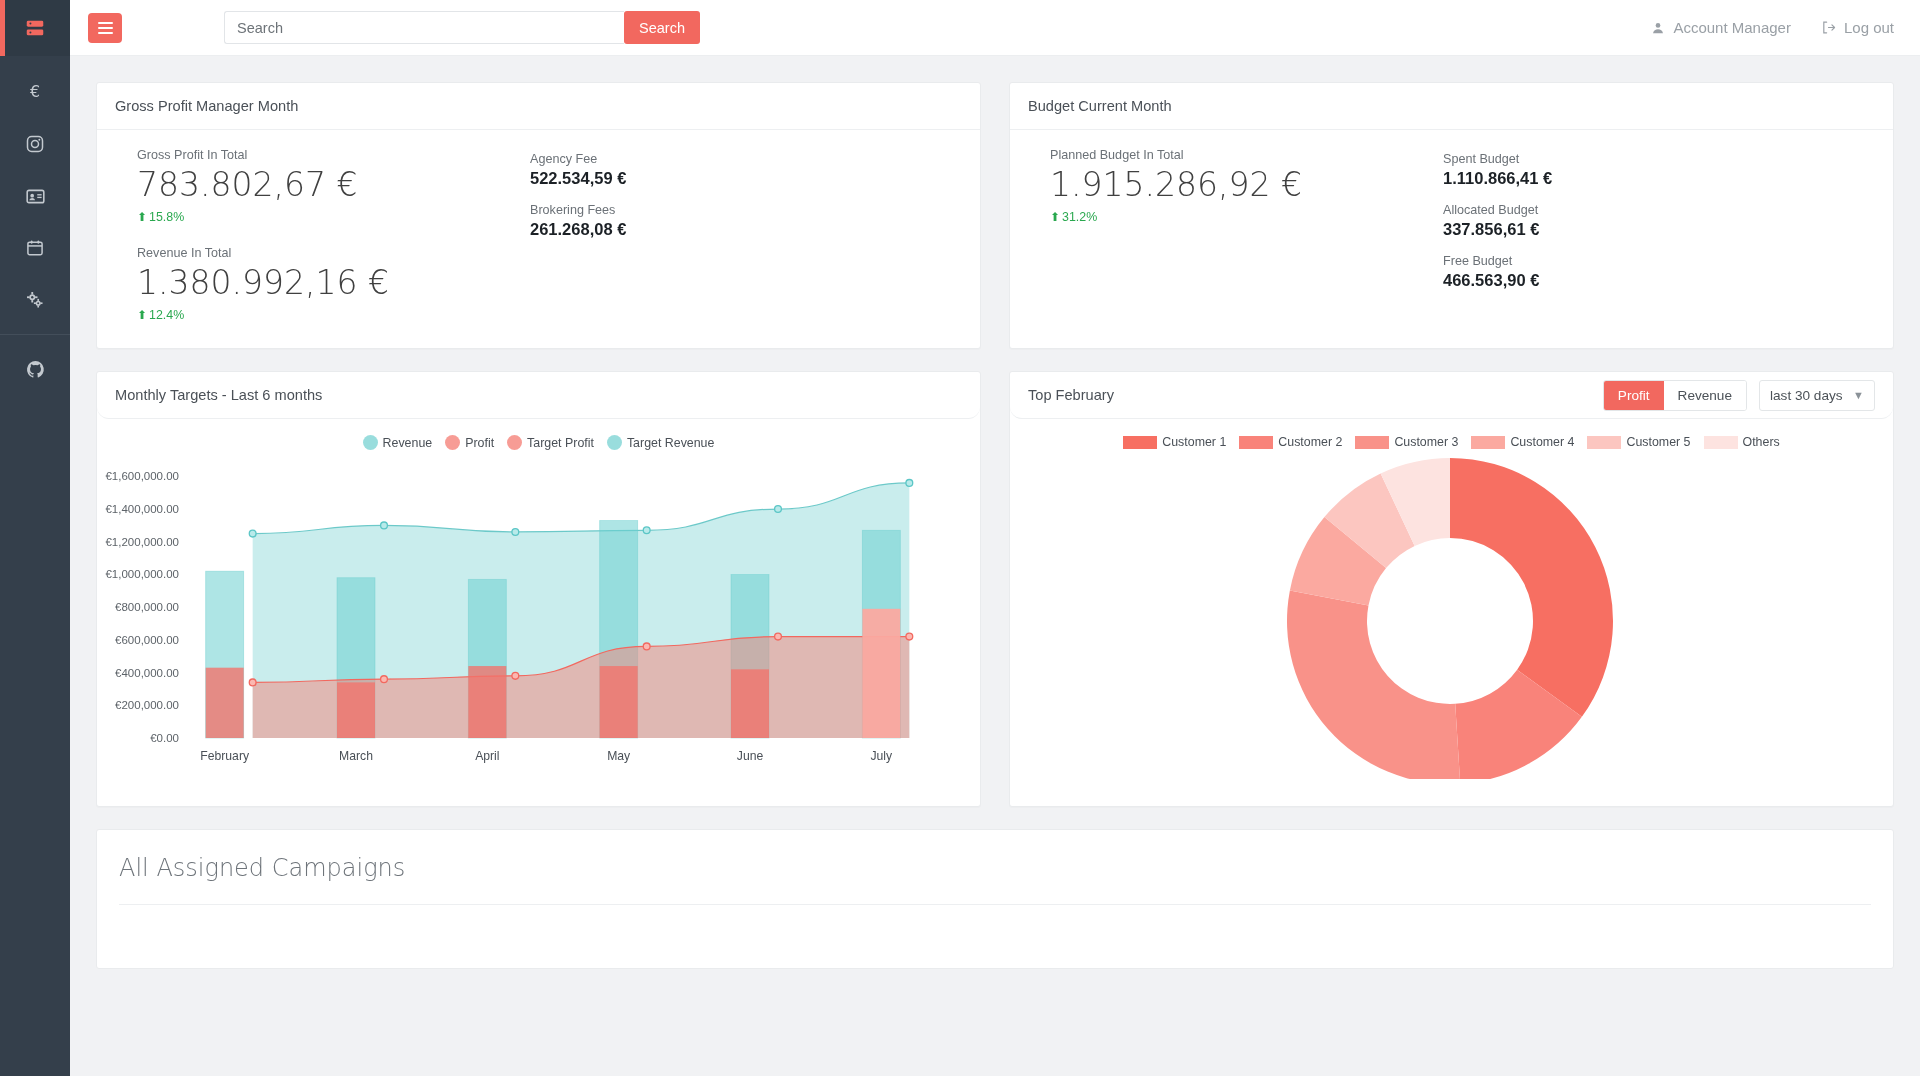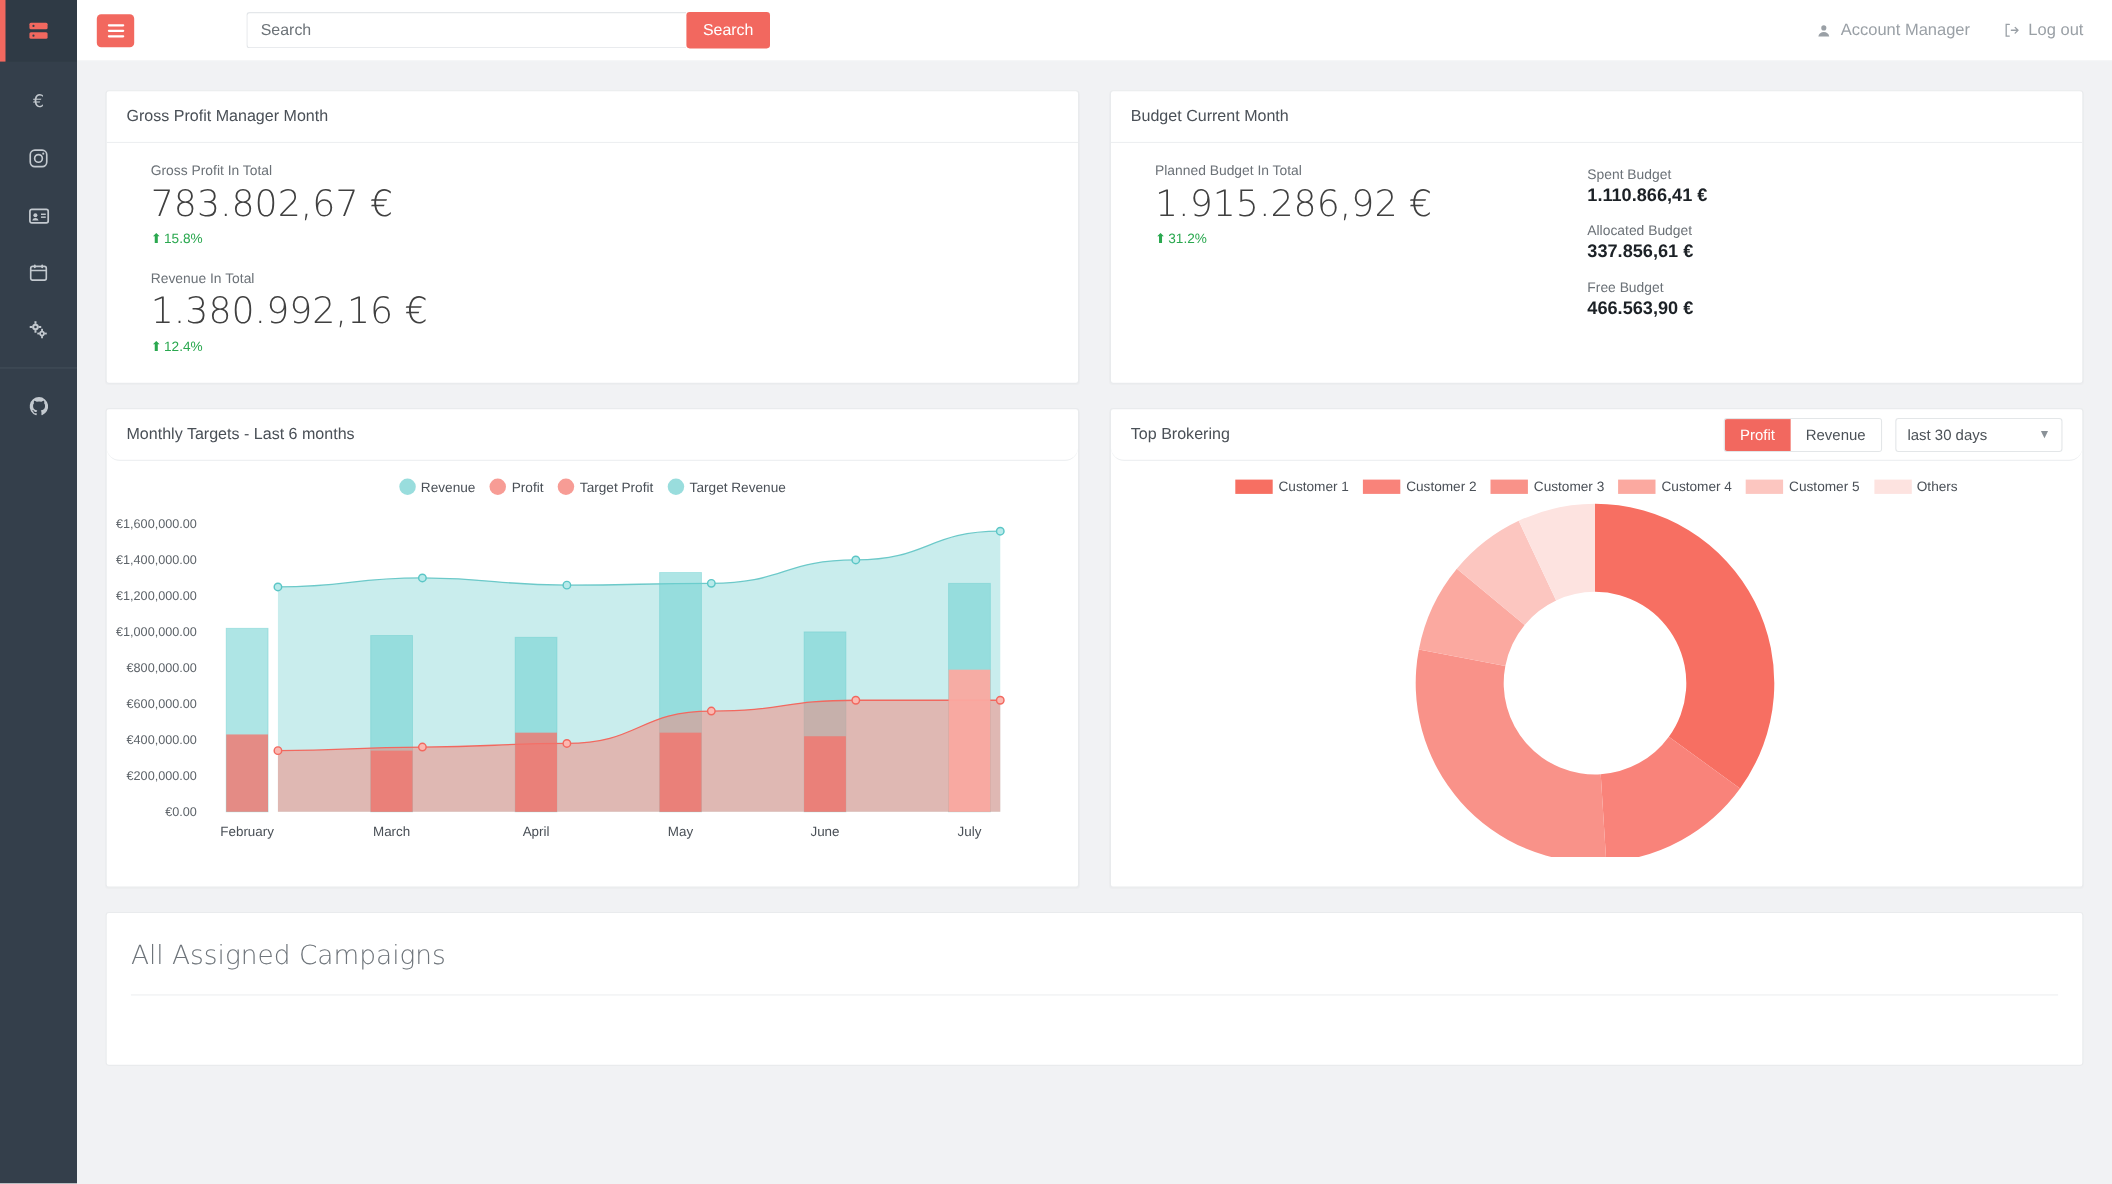--- a/index.html
+++ b/index.html
@@ -119,21 +119,21 @@
   .seg {
     display: flex; border: 1px solid #e3e6e8; border-radius: 3px; overflow: hidden;
     height: 31px;
   }
   .seg button {
     border: none; background: #fff; color: #4c5258; font-size: 13.6px;
     padding: 0 14px; cursor: pointer; font-family: "Liberation Sans", sans-serif;
   }
   .seg button.active { background: #f2685f; color: #fff; }
   .select-wrap {
-    position: relative; width: 152px; height: 31px;
+    position: relative; width: 116px; height: 31px;
     border: 1px solid #e3e6e8; border-radius: 3px; background: #fff;
     display: flex; align-items: center; padding: 0 10px;
   }
   .select-wrap .val { font-size: 13.6px; color: #4c5258; }
   .select-wrap .chev { margin-left: auto; color: #8b9298; font-size: 11px; }
 
   
   .legend { display: flex; justify-content: center; align-items: center; gap: 13px; padding-top: 16px; }
   .legend-item { display: flex; align-items: center; gap: 5px; font-size: 12.4px; color: #4a5057; }
   .legend-dot { width: 15px; height: 15px; border-radius: 50%; }
@@ -274,20 +274,30 @@
                     <span>15.8%</span>
                   </div>
                 </div>
                 <div class="kpi-block">
                   <div class="kpi-label">Revenue In Total</div>
                   <div class="kpi-big">1.380.992,16 €</div>
                   <div class="kpi-delta">
                     <span class="arrow">⬆</span>
                     <span>12.4%</span>
                   </div>
+                </div>
+              </div>
+              <div class="kpi-right">
+                <div>
+                  <div class="kpi-sub-label">Agency Fee</div>
+                  <div class="kpi-sub-val">522.534,59 €</div>
+                </div>
+                <div>
+                  <div class="kpi-sub-label">Brokering Fees</div>
+                  <div class="kpi-sub-val">261.268,08 €</div>
                 </div>
               </div>
             </div>
           </div>
         </section>
 
         <section class="card kpi-card">
           <div class="card-head">
             <span class="card-title">Budget Current Month</span>
           </div>
@@ -390,21 +400,21 @@
                 <text x="390.33333333333337" y="310" text-anchor="middle" font-size="12.2" fill="#4a5057" font-family="Liberation Sans, sans-serif">April</text>
                 <text x="521.6666666666666" y="310" text-anchor="middle" font-size="12.2" fill="#4a5057" font-family="Liberation Sans, sans-serif">May</text>
                 <text x="653" y="310" text-anchor="middle" font-size="12.2" fill="#4a5057" font-family="Liberation Sans, sans-serif">June</text>
                 <text x="784.3333333333334" y="310" text-anchor="middle" font-size="12.2" fill="#4a5057" font-family="Liberation Sans, sans-serif">July</text>
               </svg>
           </div>
         </section>
 
         <section class="card chart-card">
           <div class="card-head">
-            <span class="card-title">Top Brokering</span>
+            <span class="card-title">Top February</span>
             <div class="seg-group">
               <div class="seg">
                 <button class="active">Profit</button>
                 <button>Revenue</button>
               </div>
               <div class="select-wrap">
                 <span class="val">last 30 days</span>
                 <span class="chev">▼</span>
               </div>
             </div>

